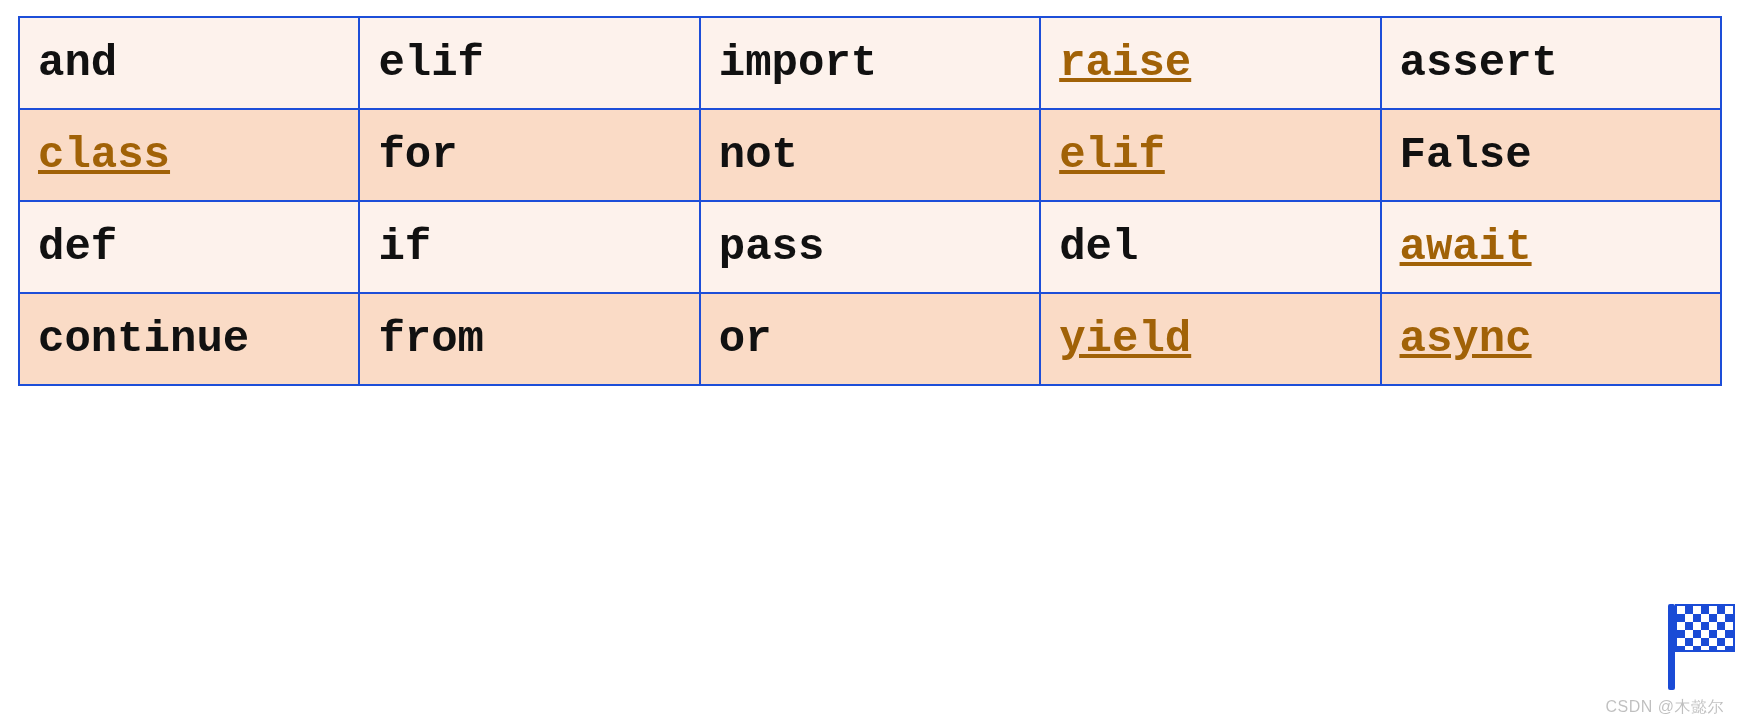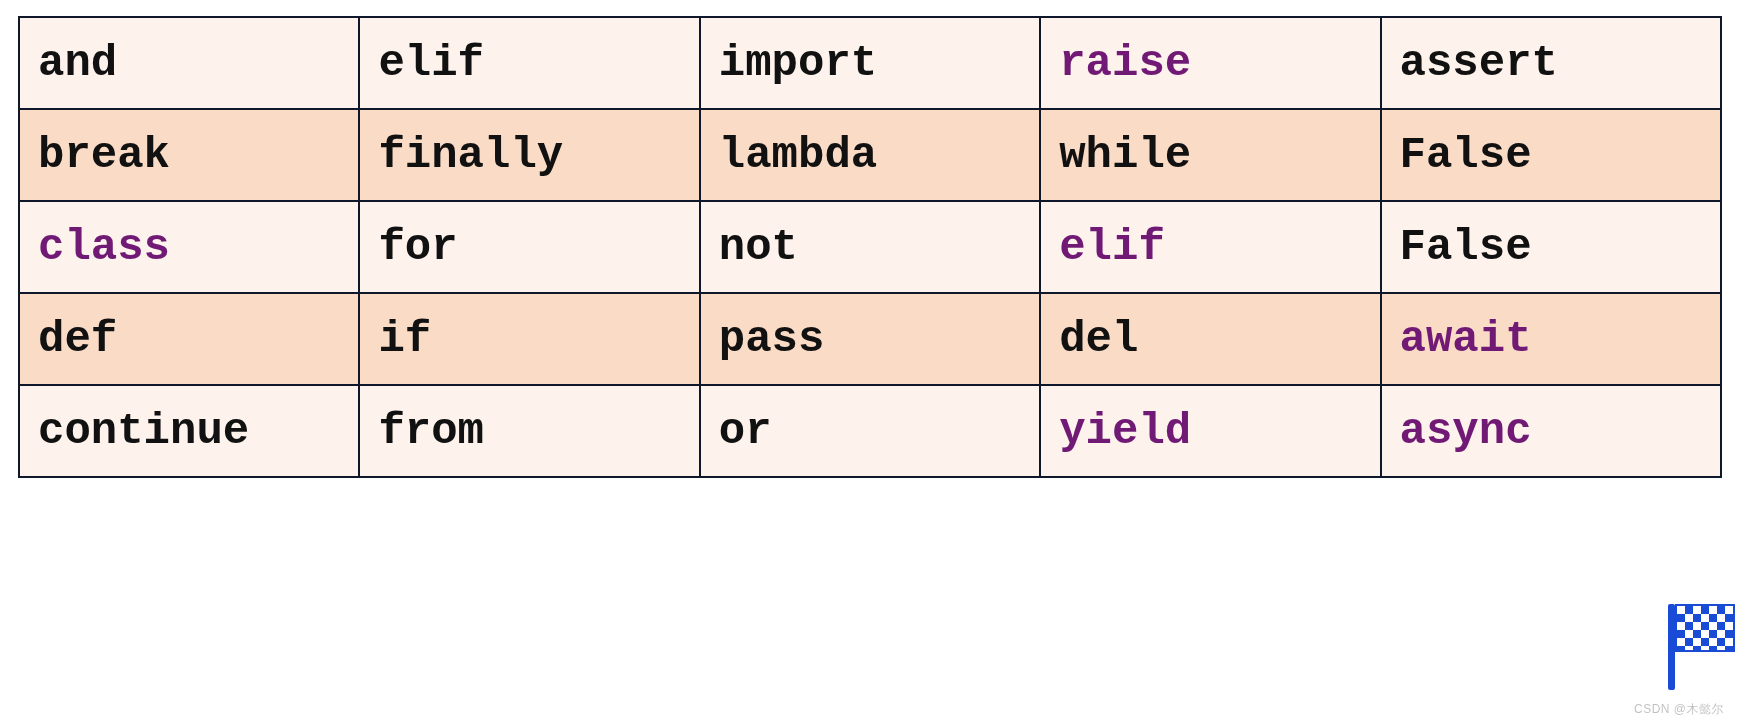--- a/index.html
+++ b/index.html
@@ -12,38 +12,38 @@
     }
     .table-wrap {
       padding: 16px 18px 0 18px;
     }
     table {
       width: 100%;
       border-collapse: collapse;
       table-layout: fixed;
     }
     td {
-      border: 2px solid #0f172a;
+      border: 2px solid #1d4ed8;
       padding: 14px 18px;
       font-size: 44px;
       font-weight: 600;
       height: 92px;
       vertical-align: middle;
       line-height: 1;
     }
     tr:nth-child(odd) td { background: #fdf2ec; }
     tr:nth-child(even) td { background: #fadbc6; }
     .blk { color: #111; }
-    .red { color: #701a75; }
+    .red { color: #a16207; text-decoration: underline; }
     .watermark {
       position: absolute;
       right: 16px;
       bottom: 6px;
       font-family: Arial, sans-serif;
-      font-size: 12px;
+      font-size: 16px;
       color: rgba(0,0,0,0.25);
       letter-spacing: 0.5px;
     }
     .flag {
       position: absolute;
       right: 2px;
       bottom: 34px;
       width: 72px;
       height: 86px;
     }
@@ -78,27 +78,20 @@
   <table>
     <tbody id="tbody">
         <tr>
           <td class="blk">and</td>
           <td class="blk">elif</td>
           <td class="blk">import</td>
           <td class="red">raise</td>
           <td class="blk">assert</td>
         </tr>
         <tr>
-          <td class="blk">break</td>
-          <td class="blk">finally</td>
-          <td class="blk">lambda</td>
-          <td class="blk">while</td>
-          <td class="blk">False</td>
-        </tr>
-        <tr>
           <td class="red">class</td>
           <td class="blk">for</td>
           <td class="blk">not</td>
           <td class="red">elif</td>
           <td class="blk">False</td>
         </tr>
         <tr>
           <td class="blk">def</td>
           <td class="blk">if</td>
           <td class="blk">pass</td>

